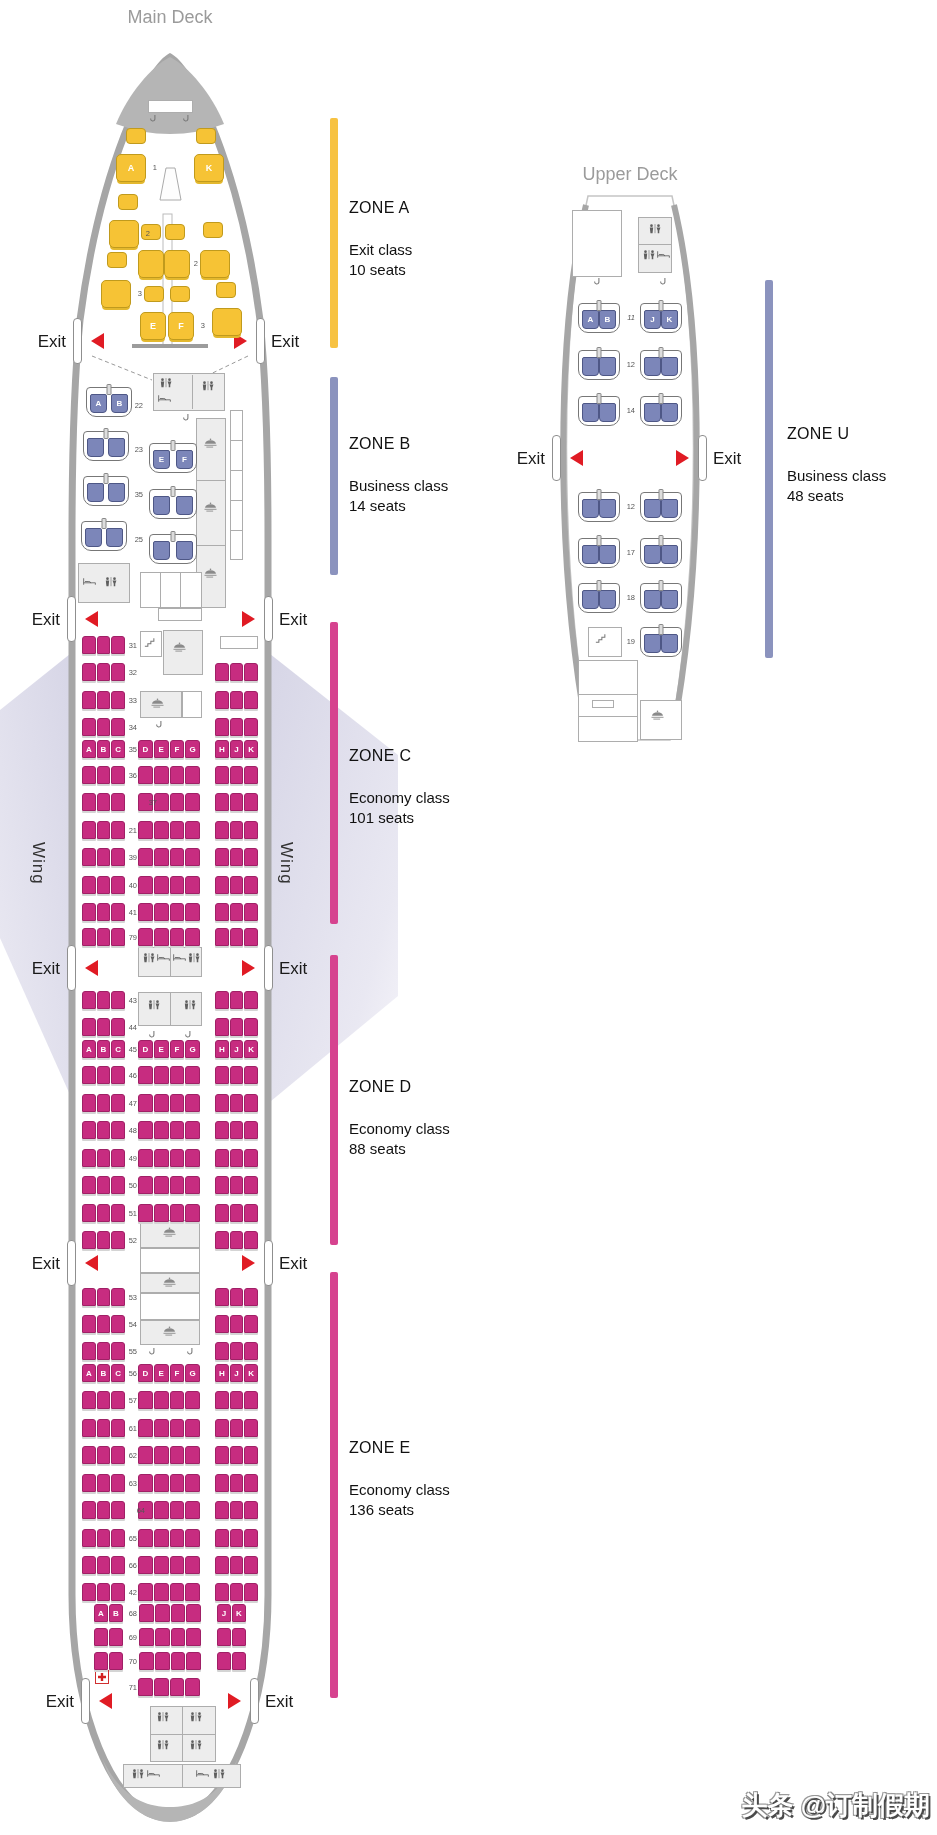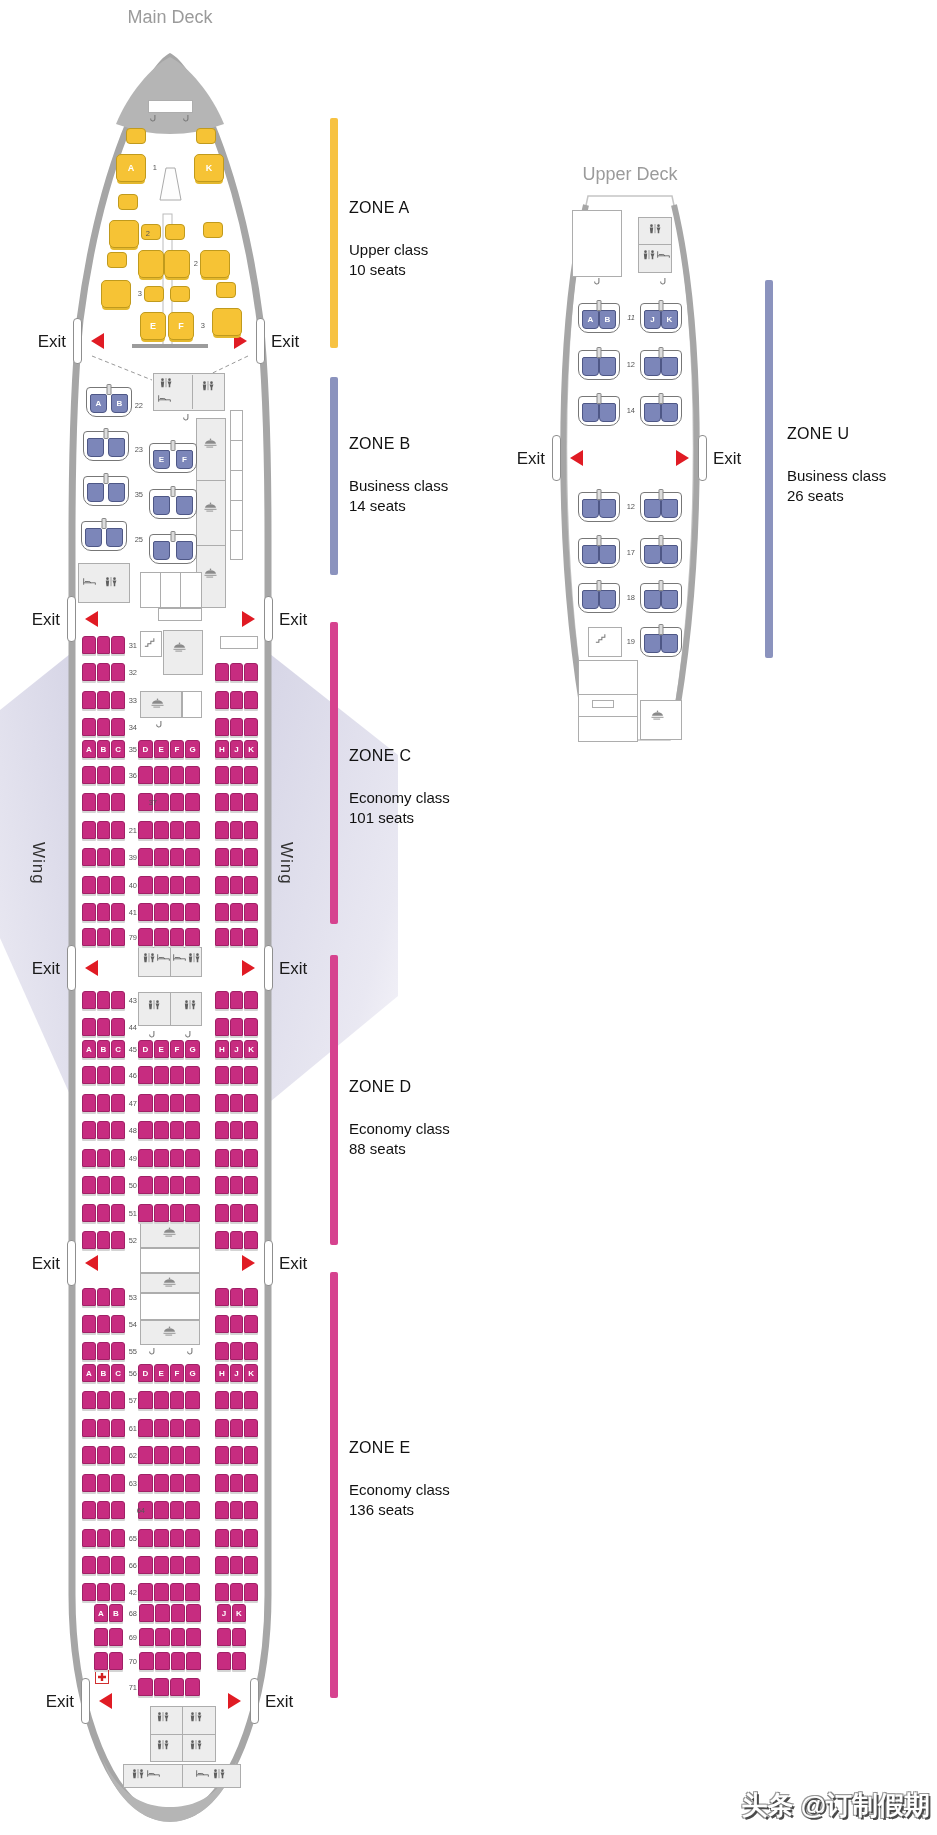--- a/index.html
+++ b/index.html
@@ -108,21 +108,21 @@
 
   <div class="deck" style="left:70px;top:7px">Main Deck</div>
   <div class="deck" style="left:530px;top:164px">Upper Deck</div>
   <div class="wing" style="left:28px;top:842px">Wing</div>
   <div class="wing" style="left:276px;top:842px">Wing</div>
   <div class="wm">头条 @订制假期</div>
 
 <div class="zbar" style="left: 330px; top: 118px; width: 8px; height: 230px; background: rgb(247, 194, 66);"></div>
     <div class="zt" style="left: 349px; top: 199px;">ZONE A</div>
     <div class="zb" style="left: 349px; top: 240px;">
-      <div>Upper class</div>
+      <div>Exit class</div>
       <div>10 seats</div>
     </div>
     <div class="zbar" style="left: 330px; top: 377px; width: 8px; height: 198px; background: rgb(139, 147, 190);"></div>
     <div class="zt" style="left: 349px; top: 435px;">ZONE B</div>
     <div class="zb" style="left: 349px; top: 476px;">
       <div>Business class</div>
       <div>14 seats</div>
     </div>
     <div class="zbar" style="left: 330px; top: 622px; width: 8px; height: 302px; background: rgb(214, 67, 143);"></div>
     <div class="zt" style="left: 349px; top: 747px;">ZONE C</div>
@@ -139,21 +139,21 @@
     <div class="zbar" style="left: 330px; top: 1272px; width: 8px; height: 426px; background: rgb(214, 67, 143);"></div>
     <div class="zt" style="left: 349px; top: 1439px;">ZONE E</div>
     <div class="zb" style="left: 349px; top: 1480px;">
       <div>Economy class</div>
       <div>136 seats</div>
     </div>
     <div class="zbar" style="left: 765px; top: 280px; width: 8px; height: 378px; background: rgb(139, 147, 190);"></div>
     <div class="zt" style="left: 787px; top: 425px;">ZONE U</div>
     <div class="zb" style="left: 787px; top: 466px;">
       <div>Business class</div>
-      <div>26 seats</div>
+      <div>48 seats</div>
     </div>
     <div class="exdoor" style="left: 73px; top: 318px;"></div>
     <div class="exdoor" style="left: 256px; top: 318px;"></div>
     <div class="arr l" style="left: 91px; top: 333px;"></div>
     <div class="arr r" style="left: 234px; top: 333px;"></div>
     <div class="extext ra" style="left: 16px; top: 332px; width: 50px;">Exit</div>
     <div class="extext" style="left: 271px; top: 332px; width: 52px;">Exit</div>
     <div class="exdoor" style="left: 67px; top: 596px;"></div>
     <div class="exdoor" style="left: 264px; top: 596px;"></div>
     <div class="arr l" style="left: 85px; top: 611px;"></div>

